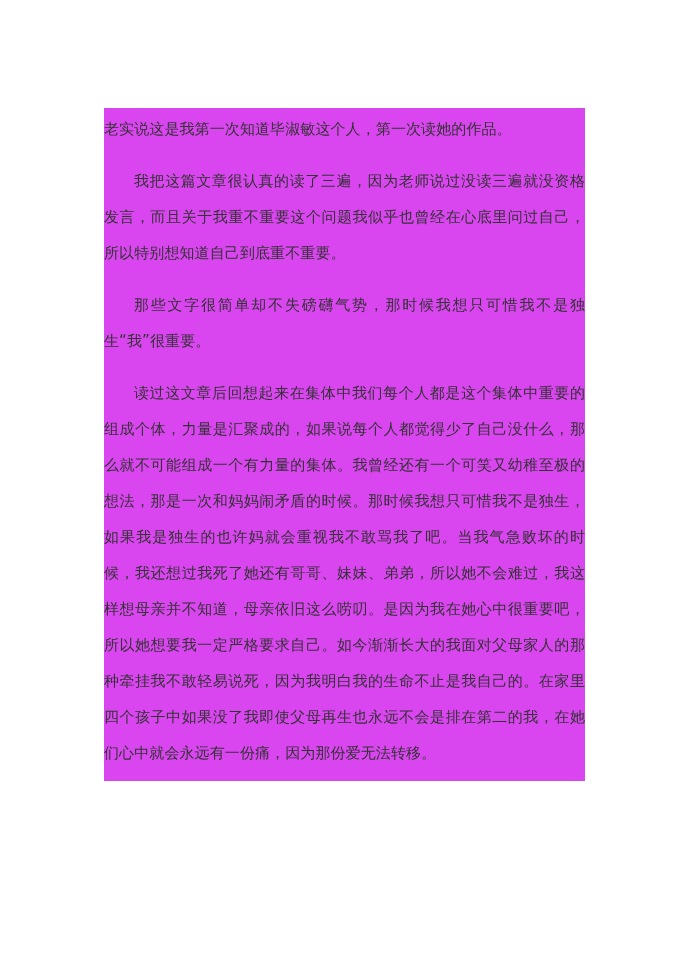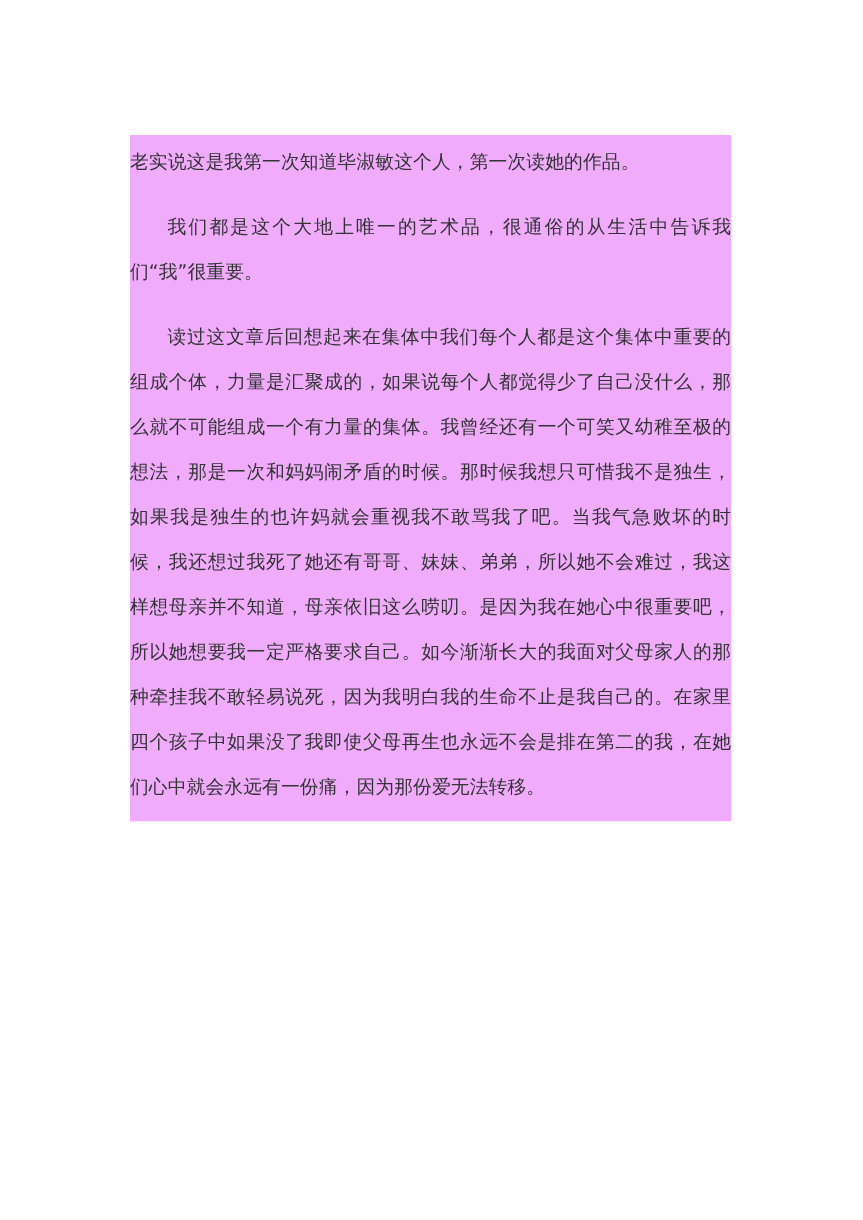--- a/index.html
+++ b/index.html
@@ -22,21 +22,21 @@
     background: #ffffff;
     box-sizing: border-box;
   }
 
   
   .doc-body {
     position: absolute;
     left: 104px;
     top: 108px;
     width: 481px;
-    background: #f0abfc;
+    background: #d946ef;
     padding: 0;
     box-sizing: border-box;
   }
 
   .para {
     margin: 0;
     color: #333333;
     font-size: 15px;
     line-height: 36px;
     text-align: justify;
@@ -69,21 +69,22 @@
 </style>
 </head>
 <body>
 
 <div class="page">
 
   <div class="doc-body">
 
     <p class="para first">老实说这是我第一次知道毕淑敏这个人，第一次读她的作品。</p>
 
+    <p class="para indented">我把这篇文章很认真的读了三遍，因为老师说过没读三遍就没资格发言，而且关于我重不重要这个问题我似乎也曾经在心底里问过自己，所以特别想知道自己到底重不重要。</p>
 
-    <p class="para indented">我们都是这个大地上唯一的艺术品，很通俗的从生活中告诉我们“我”很重要。</p>
+    <p class="para indented">那些文字很简单却不失磅礴气势，那时候我想只可惜我不是独生“我”很重要。</p>
 
 
     <p class="para indented">读过这文章后回想起来在集体中我们每个人都是这个集体中重要的组成个体，力量是汇聚成的，如果说每个人都觉得少了自己没什么，那么就不可能组成一个有力量的集体。我曾经还有一个可笑又幼稚至极的想法，那是一次和妈妈闹矛盾的时候。那时候我想只可惜我不是独生，如果我是独生的也许妈就会重视我不敢骂我了吧。当我气急败坏的时候，我还想过我死了她还有哥哥、妹妹、弟弟，所以她不会难过，我这样想母亲并不知道，母亲依旧这么唠叨。是因为我在她心中很重要吧，所以她想要我一定严格要求自己。如今渐渐长大的我面对父母家人的那种牵挂我不敢轻易说死，因为我明白我的生命不止是我自己的。在家里四个孩子中如果没了我即使父母再生也永远不会是排在第二的我，在她们心中就会永远有一份痛，因为那份爱无法转移。</p>
 
   </div>
 
 </div>
 
 </body></html>

